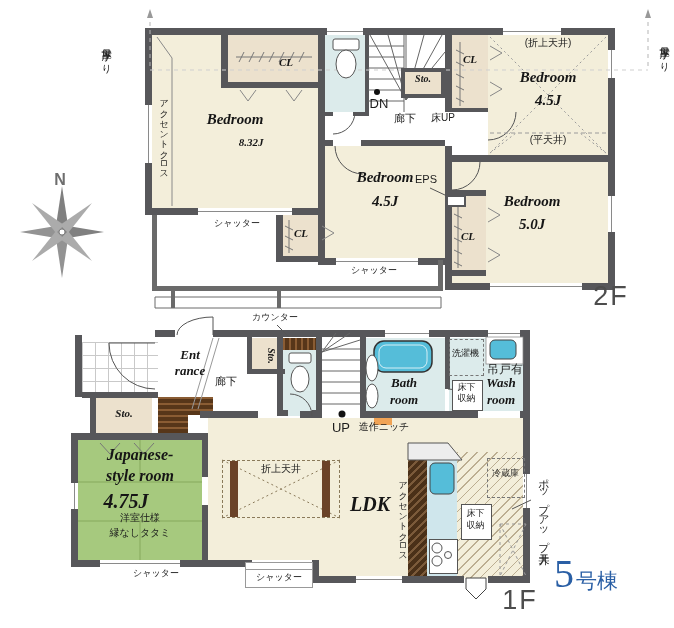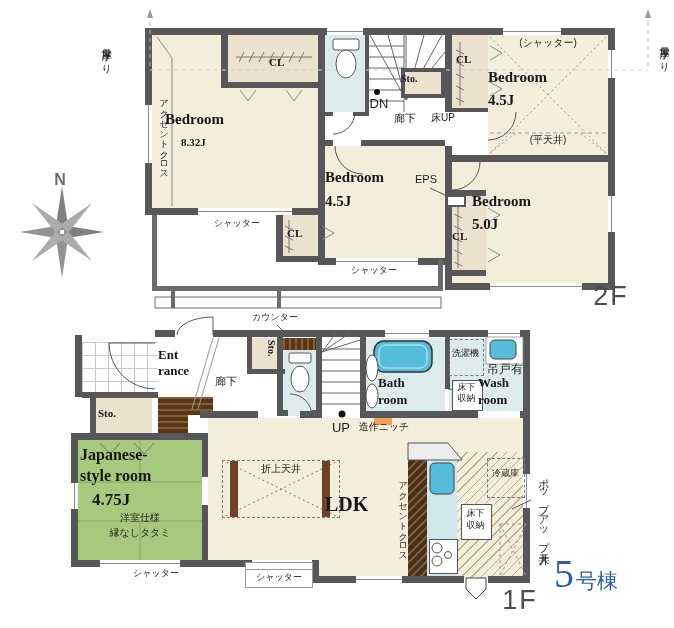--- a/index.html
+++ b/index.html
@@ -14,21 +14,21 @@
   .green{background:#a6c97e;}
   .winH{background-color:#fff;background-image:linear-gradient(to bottom,transparent 3px,#8a8a8a 3px,#8a8a8a 4px,transparent 4px);}
   .winV{background-color:#fff;background-image:linear-gradient(to right,transparent 3px,#8a8a8a 3px,#8a8a8a 4px,transparent 4px);}
   .brownH{background:repeating-linear-gradient(to bottom,#8a5c33 0 2px,#573619 2px 6px);}
   .brownV{background:repeating-linear-gradient(to right,#8a5c33 0 2px,#573619 2px 6px);}
   .darkhatch{background:repeating-linear-gradient(135deg,#7b5a3a 0 2px,#4a3018 2px 6px);}
   .khatch{background-color:#f3eeda;background-image:repeating-linear-gradient(135deg,rgba(120,95,55,.45) 0 1px,transparent 1px 7px);}
   .bluec{background:#cfe6ec;}
   .tiles{background-color:#fff;background-image:linear-gradient(#c9c9c9 1px,transparent 1px),linear-gradient(90deg,#c9c9c9 1px,transparent 1px);background-size:13px 13px;}
   .lbl{color:#1c1c1c;line-height:1.05;text-align:center;}
-  .rname{font-family:"Liberation Serif","DejaVu Serif",serif;font-weight:bold;color:#161616;text-align:left;line-height:1.05;}
+  .rname{font-family:"Liberation Serif","DejaVu Serif",serif;font-weight:bold;font-style:italic;color:#161616;text-align:center;line-height:1.05;}
   .vjp{writing-mode:vertical-rl;text-orientation:upright;letter-spacing:1px;}
   .vlat{writing-mode:vertical-rl;}
   .dashedbox{border:1px dashed #777;background:transparent;}
   .solidbox{border:1px solid #555;background:#fff;}
   .floorlbl{color:#4d4d4d;font-size:27px;letter-spacing:2px;}
   svg{position:absolute;left:0;top:0;pointer-events:none;}
 </style>
 </head>
 <body>
 
@@ -336,21 +336,21 @@
   <div class="a lbl vjp" style="left:653px;top:10px;width:16px;height:86px;font-size:10px;">母屋下がり</div>
   <div class="a rname" style="left:165px;top:112px;width:140px;font-size:15px;">Bedroom</div>
   <div class="a rname" style="left:181px;top:137px;width:140px;font-size:11px;">8.32J</div>
   <div class="a lbl vjp" style="left:154px;top:82px;width:14px;height:104px;font-size:9px;letter-spacing:0;">アクセントクロス</div>
   <div class="a rname" style="left:269px;top:57px;width:34px;font-size:11px;">CL</div>
   <div class="a lbl" style="left:360px;top:97px;width:38px;font-size:13px;">DN</div>
   <div class="a lbl" style="left:390px;top:113px;width:30px;font-size:11px;">廊下</div>
   <div class="a lbl" style="left:424px;top:113px;width:38px;font-size:10px;">床UP</div>
   <div class="a rname" style="left:401px;top:74px;width:44px;font-size:10px;">Sto.</div>
   <div class="a rname" style="left:456px;top:54px;width:28px;font-size:11px;">CL</div>
-  <div class="a lbl" style="left:488px;top:38px;width:120px;font-size:10px;">(シャッター)</div>
+  <div class="a lbl" style="left:488px;top:38px;width:120px;font-size:10px;">(折上天井)</div>
   <div class="a rname" style="left:488px;top:70px;width:120px;font-size:15px;">Bedroom</div>
   <div class="a rname" style="left:488px;top:93px;width:120px;font-size:15px;">4.5J</div>
   <div class="a lbl" style="left:488px;top:135px;width:120px;font-size:10px;">(平天井)</div>
   <div class="a lbl" style="left:408px;top:174px;width:36px;font-size:11px;">EPS</div>
   <div class="a rname" style="left:325px;top:170px;width:120px;font-size:15px;">Bedroom</div>
   <div class="a rname" style="left:325px;top:194px;width:120px;font-size:15px;">4.5J</div>
   <div class="a rname" style="left:287px;top:228px;width:28px;font-size:11px;">CL</div>
   <div class="a rname" style="left:472px;top:194px;width:120px;font-size:15px;">Bedroom</div>
   <div class="a rname" style="left:472px;top:217px;width:120px;font-size:15px;">5.0J</div>
   <div class="a rname" style="left:452px;top:231px;width:32px;font-size:11px;">CL</div>
@@ -377,21 +377,21 @@
   <div class="a lbl" style="left:452px;top:394px;width:29px;font-size:9px;">収納</div>
   <div class="a rname" style="left:325px;top:494px;width:90px;font-size:20px;">LDK</div>
   <div class="a lbl" style="left:256px;top:464px;width:50px;font-size:10px;background:#f3eeda;">折上天井</div>
   <div class="a lbl vjp" style="left:393px;top:468px;width:14px;height:96px;font-size:9px;letter-spacing:0;">アクセントクロス</div>
   <div class="a lbl vjp" style="left:531px;top:454px;width:18px;height:108px;font-size:11px;letter-spacing:0;">ポップアップ天井</div>
   <div class="a lbl" style="left:489px;top:469px;width:33px;font-size:9px;">冷蔵庫</div>
   <div class="a lbl" style="left:461px;top:509px;width:29px;font-size:9px;">床下</div>
   <div class="a lbl" style="left:461px;top:521px;width:29px;font-size:9px;">収納</div>
   <div class="a rname" style="left:80px;top:447px;width:120px;font-size:16px;">Japanese-</div>
   <div class="a rname" style="left:80px;top:468px;width:120px;font-size:16px;">style room</div>
-  <div class="a rname" style="left:92px;top:491px;width:120px;font-size:17px;">4.75J</div>
+  <div class="a rname" style="left:66px;top:491px;width:120px;font-size:20px;">4.75J</div>
   <div class="a lbl" style="left:80px;top:513px;width:120px;font-size:10px;">洋室仕様</div>
   <div class="a lbl" style="left:80px;top:528px;width:120px;font-size:10px;">縁なしタタミ</div>
   <div class="a lbl" style="left:124px;top:569px;width:64px;font-size:9px;">シャッター</div>
   <div class="a lbl" style="left:247px;top:573px;width:64px;font-size:9px;">シャッター</div>
   <div class="a lbl floorlbl" style="left:492px;top:586px;width:56px;">1F</div>
   <div class="a" style="left:546px;top:548px;width:80px;height:46px;display:flex;align-items:flex-end;justify-content:center;color:#2a5fa5;">
     <span style="font-family:'Liberation Serif','DejaVu Serif',serif;font-size:40px;line-height:1;">5</span>
     <span style="font-size:21px;line-height:1.3;margin-left:2px;">号棟</span>
   </div>
 

